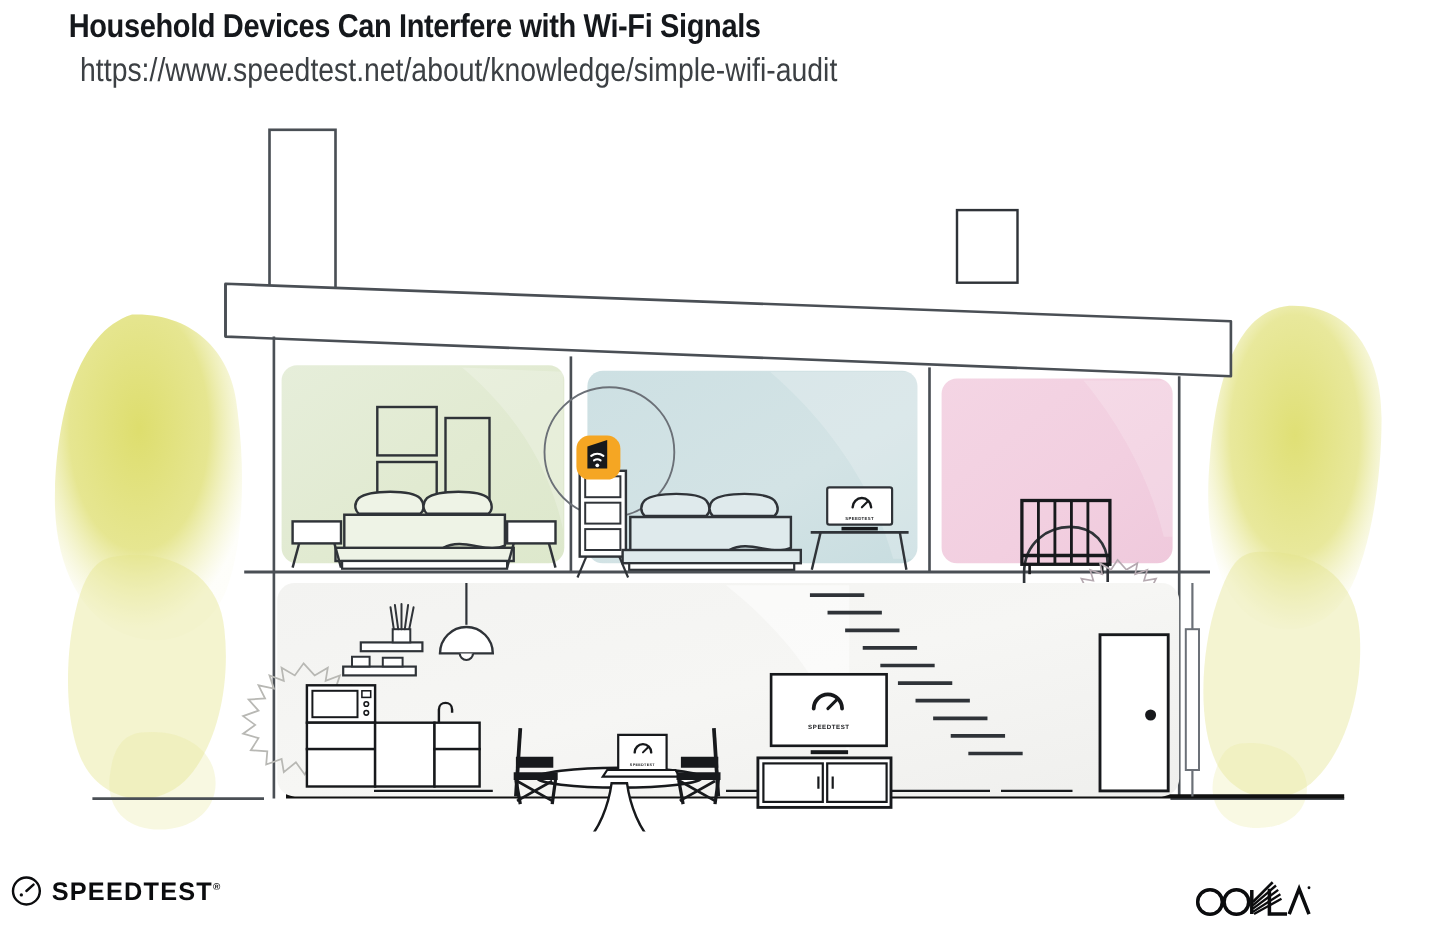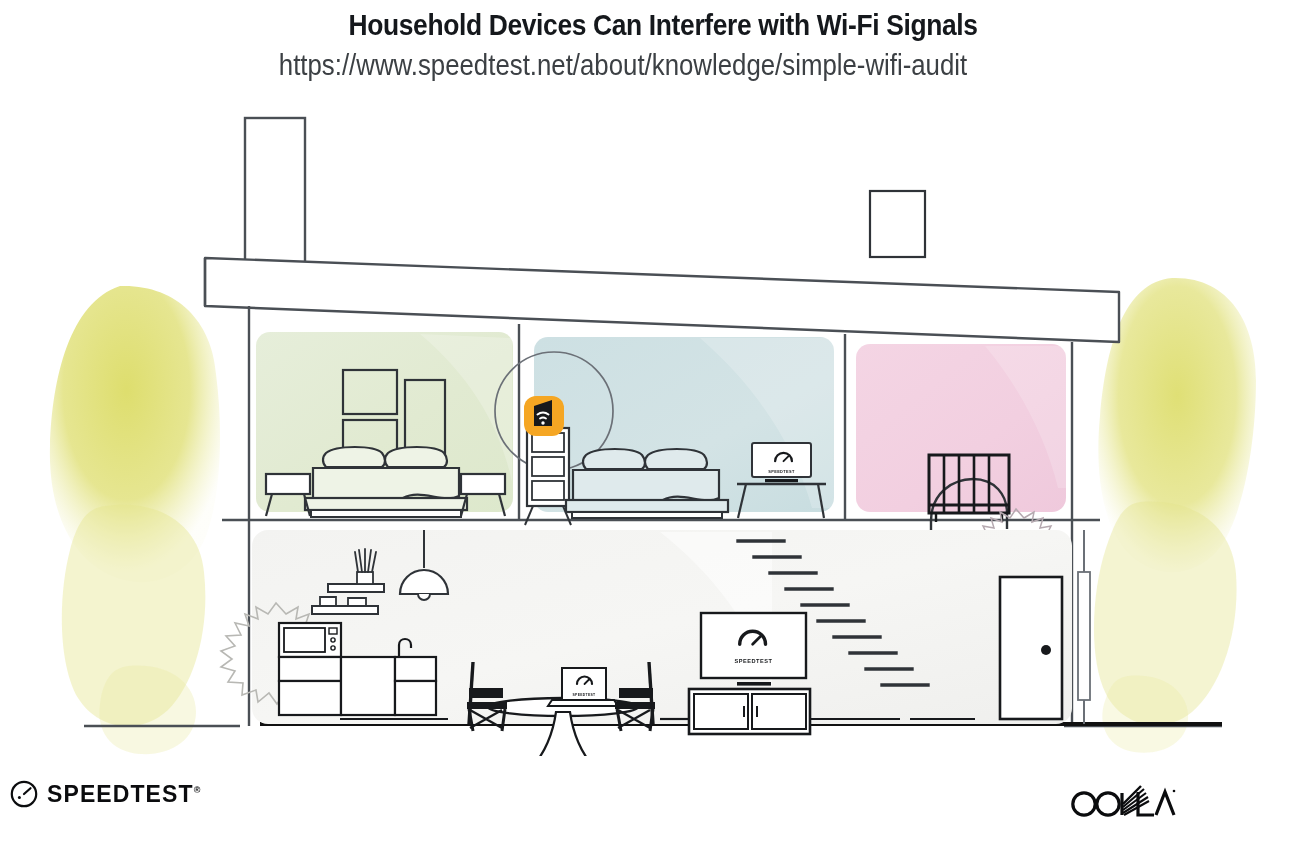--- a/index.html
+++ b/index.html
@@ -17,21 +17,21 @@
   #page {
     position: absolute;
     inset: 0;
     width: 1308px;
     height: 861px;
   }
   .header {
     position: absolute;
     top: 0; left: 0;
     width: 1040px;
-    text-align: right;
+    text-align: left;
   }
   .title {
     margin: 0;
     padding-top: 8px;
     font-family: "Liberation Sans", sans-serif;
     font-size: 30px;
     font-weight: bold;
     letter-spacing: -0.4px;
     color: #15181c;
     transform: scaleX(0.88);
@@ -48,23 +48,24 @@
   .illustration {
     position: absolute;
     top: 106px;
     left: 0;
     width: 1308px;
     height: 650px;
   }
   .footer {
     position: absolute;
     left: 0;
-    top: 764px;
+    top: 780px;
     width: 1184px;
     height: 80px;
+    padding-left: 16px;
   }
   .logo-speedtest {
     position: absolute;
     left: 10px;
     top: 16px;
     display: flex;
     align-items: center;
     gap: 9px;
   }
   .logo-speedtest .wordmark {

